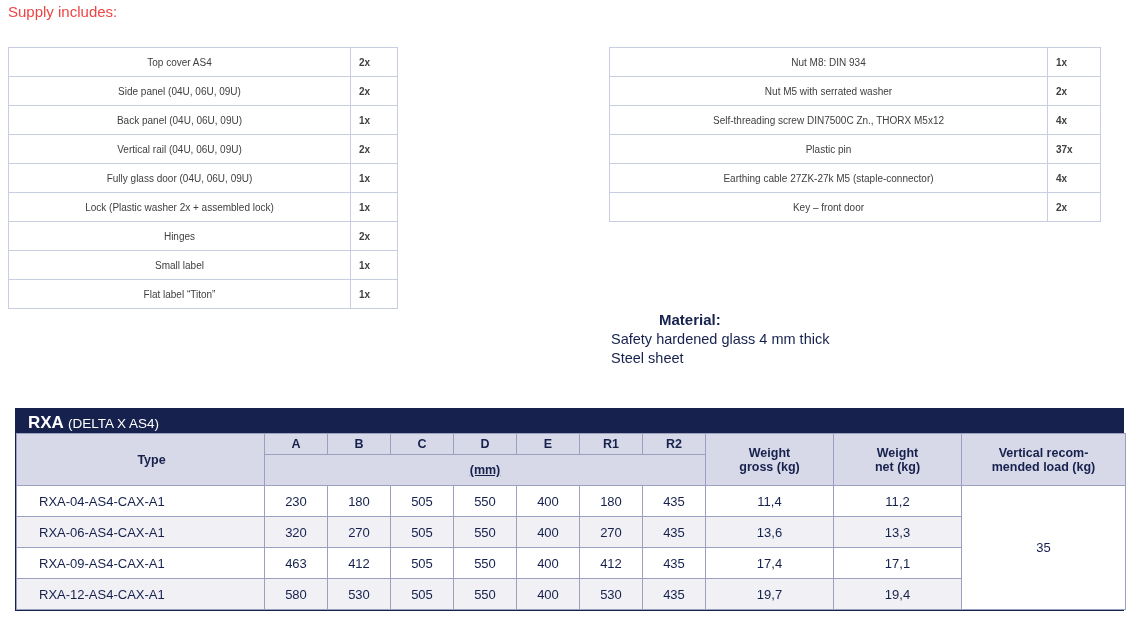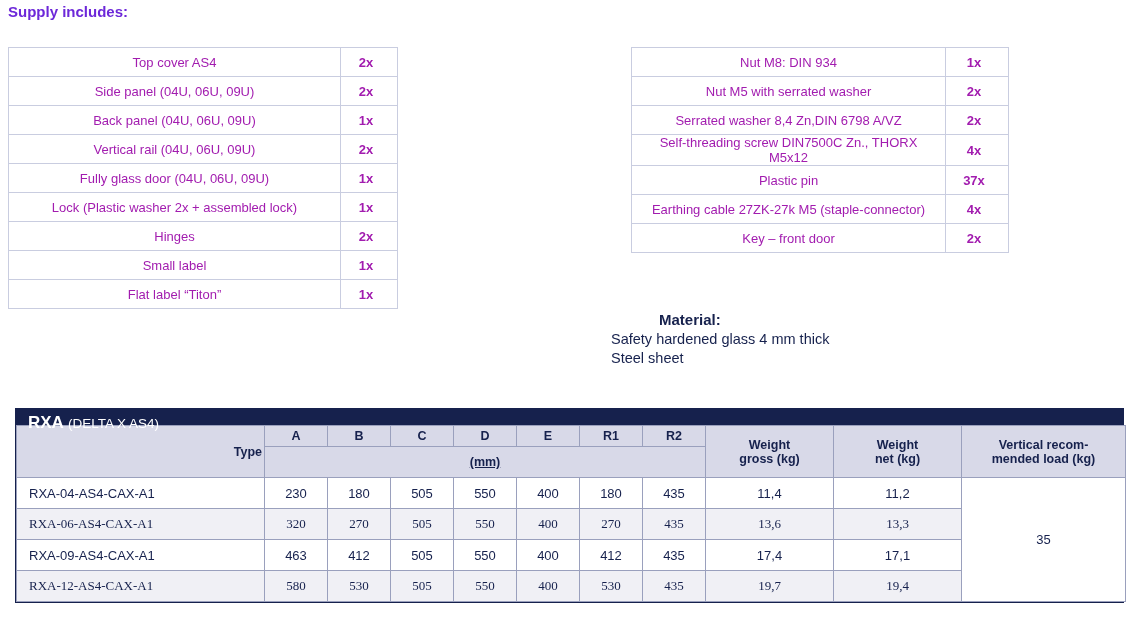--- a/index.html
+++ b/index.html
@@ -18,55 +18,55 @@
   .page {
     position: relative;
     width: 1138px;
     height: 643px;
   }
   .supply-heading {
     position: absolute;
     left: 8px;
     top: 3px;
     font-size: 15px;
-    font-weight: bold;
-    color: #6d28d9;
+    font-weight: normal;
+    color: #ef4444;
   }
   
   .supply-table {
     position: absolute;
     border-collapse: collapse;
     table-layout: fixed;
   }
   .supply-table td {
     border: 1px solid #c9cde0;
     height: 28px;
-    font-size: 13px;
-    color: #a21caf;
+    font-size: 10px;
+    color: #404040;
     padding: 0 8px;
     vertical-align: middle;
   }
   .supply-table td.name {
     text-align: center;
   }
   .supply-table td.qty {
-    text-align: center;
+    text-align: left;
     font-weight: bold;
     width: 34px;
-    padding-right: 14px;
+    padding-right: 4px;
   }
   #supply-left {
     left: 8px;
     top: 47px;
     width: 390px;
   }
   #supply-right {
-    left: 631px;
+    left: 609px;
     top: 47px;
-    width: 378px;
+    width: 492px;
     border-radius: 21px;
   }
   #supply-right td.qty {
     width: 40px;
   }
   
   .material {
     position: absolute;
     left: 611px;
     top: 310px;
@@ -85,21 +85,21 @@
     position: absolute;
     left: 15px;
     top: 408px;
     width: 1109px;
     border: 1px solid #16214d;
     box-sizing: border-box;
   }
   .spec-title {
     background: #16214d;
     color: #ffffff;
-    height: 16px;
+    height: 24px;
     line-height: 28px;
     padding-left: 12px;
     font-size: 15px;
     box-sizing: border-box;
   }
   .spec-title .code {
     font-weight: bold;
     font-size: 17px;
   }
   .spec-title .sub {
@@ -117,40 +117,39 @@
     text-align: center;
     vertical-align: middle;
   }
   table.spec thead th {
     background: #d8d9e8;
     font-weight: bold;
     font-size: 12.5px;
     padding: 3px 2px;
   }
   table.spec thead th.type-col {
-    text-align: right;
+    text-align: center;
     padding-left: 24px;
   }
   table.spec thead th.mm-cell {
     font-weight: bold;
     height: 24px;
     text-decoration: underline;
   }
   table.spec tbody td {
     height: 28px;
     font-size: 13px;
     background: #ffffff;
   }
   table.spec tbody tr.alt td {
     background: #f0f0f5;
-    font-family: Liberation Serif, serif;
   }
   table.spec tbody td.type-cell {
     text-align: left;
-    padding-left: 12px;
+    padding-left: 22px;
   }
   table.spec tbody td.load-cell {
     font-size: 13px;
     background: #ffffff;
   }
 </style>
 </head>
 <body>
 
 <div class="page">
@@ -199,24 +198,20 @@
   </table>
 
   <table class="supply-table" id="supply-right">
     <tbody>
       <tr>
         <td class="name">Nut M8: DIN 934</td>
         <td class="qty">1x</td>
       </tr>
       <tr>
         <td class="name">Nut M5 with serrated washer</td>
-        <td class="qty">2x</td>
-      </tr>
-      <tr>
-        <td class="name">Serrated washer 8,4 Zn,DIN 6798 A/VZ</td>
         <td class="qty">2x</td>
       </tr>
       <tr>
         <td class="name">Self-threading screw DIN7500C Zn., THORX M5x12</td>
         <td class="qty">4x</td>
       </tr>
       <tr>
         <td class="name">Plastic pin</td>
         <td class="qty">37x</td>
       </tr>

